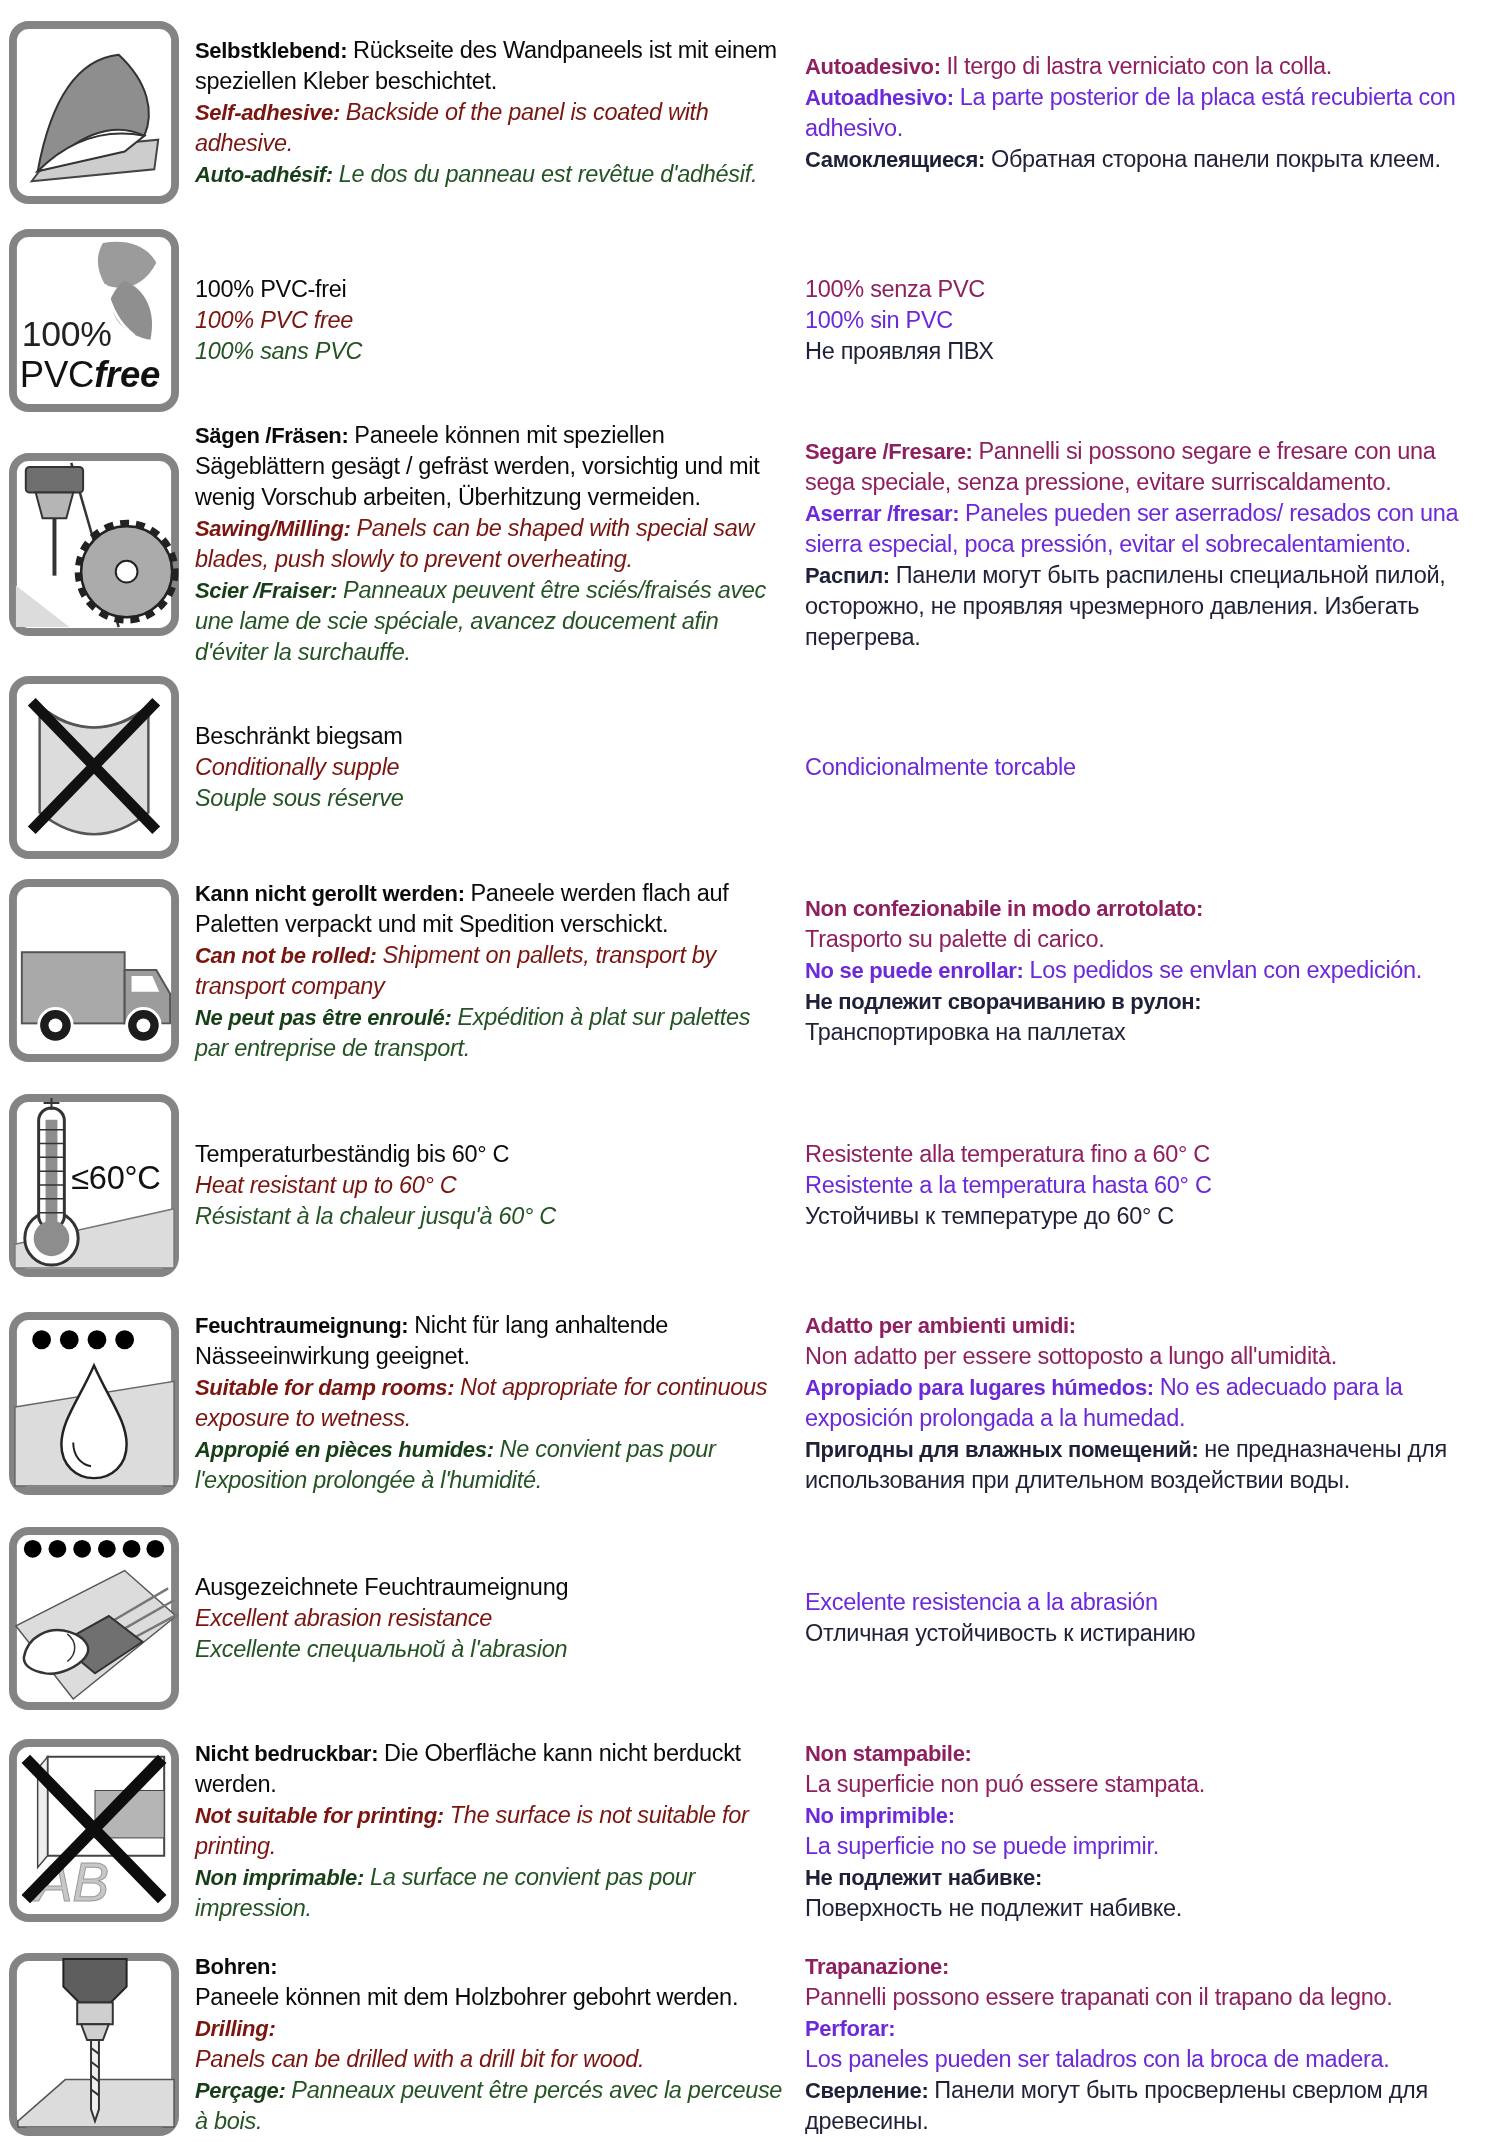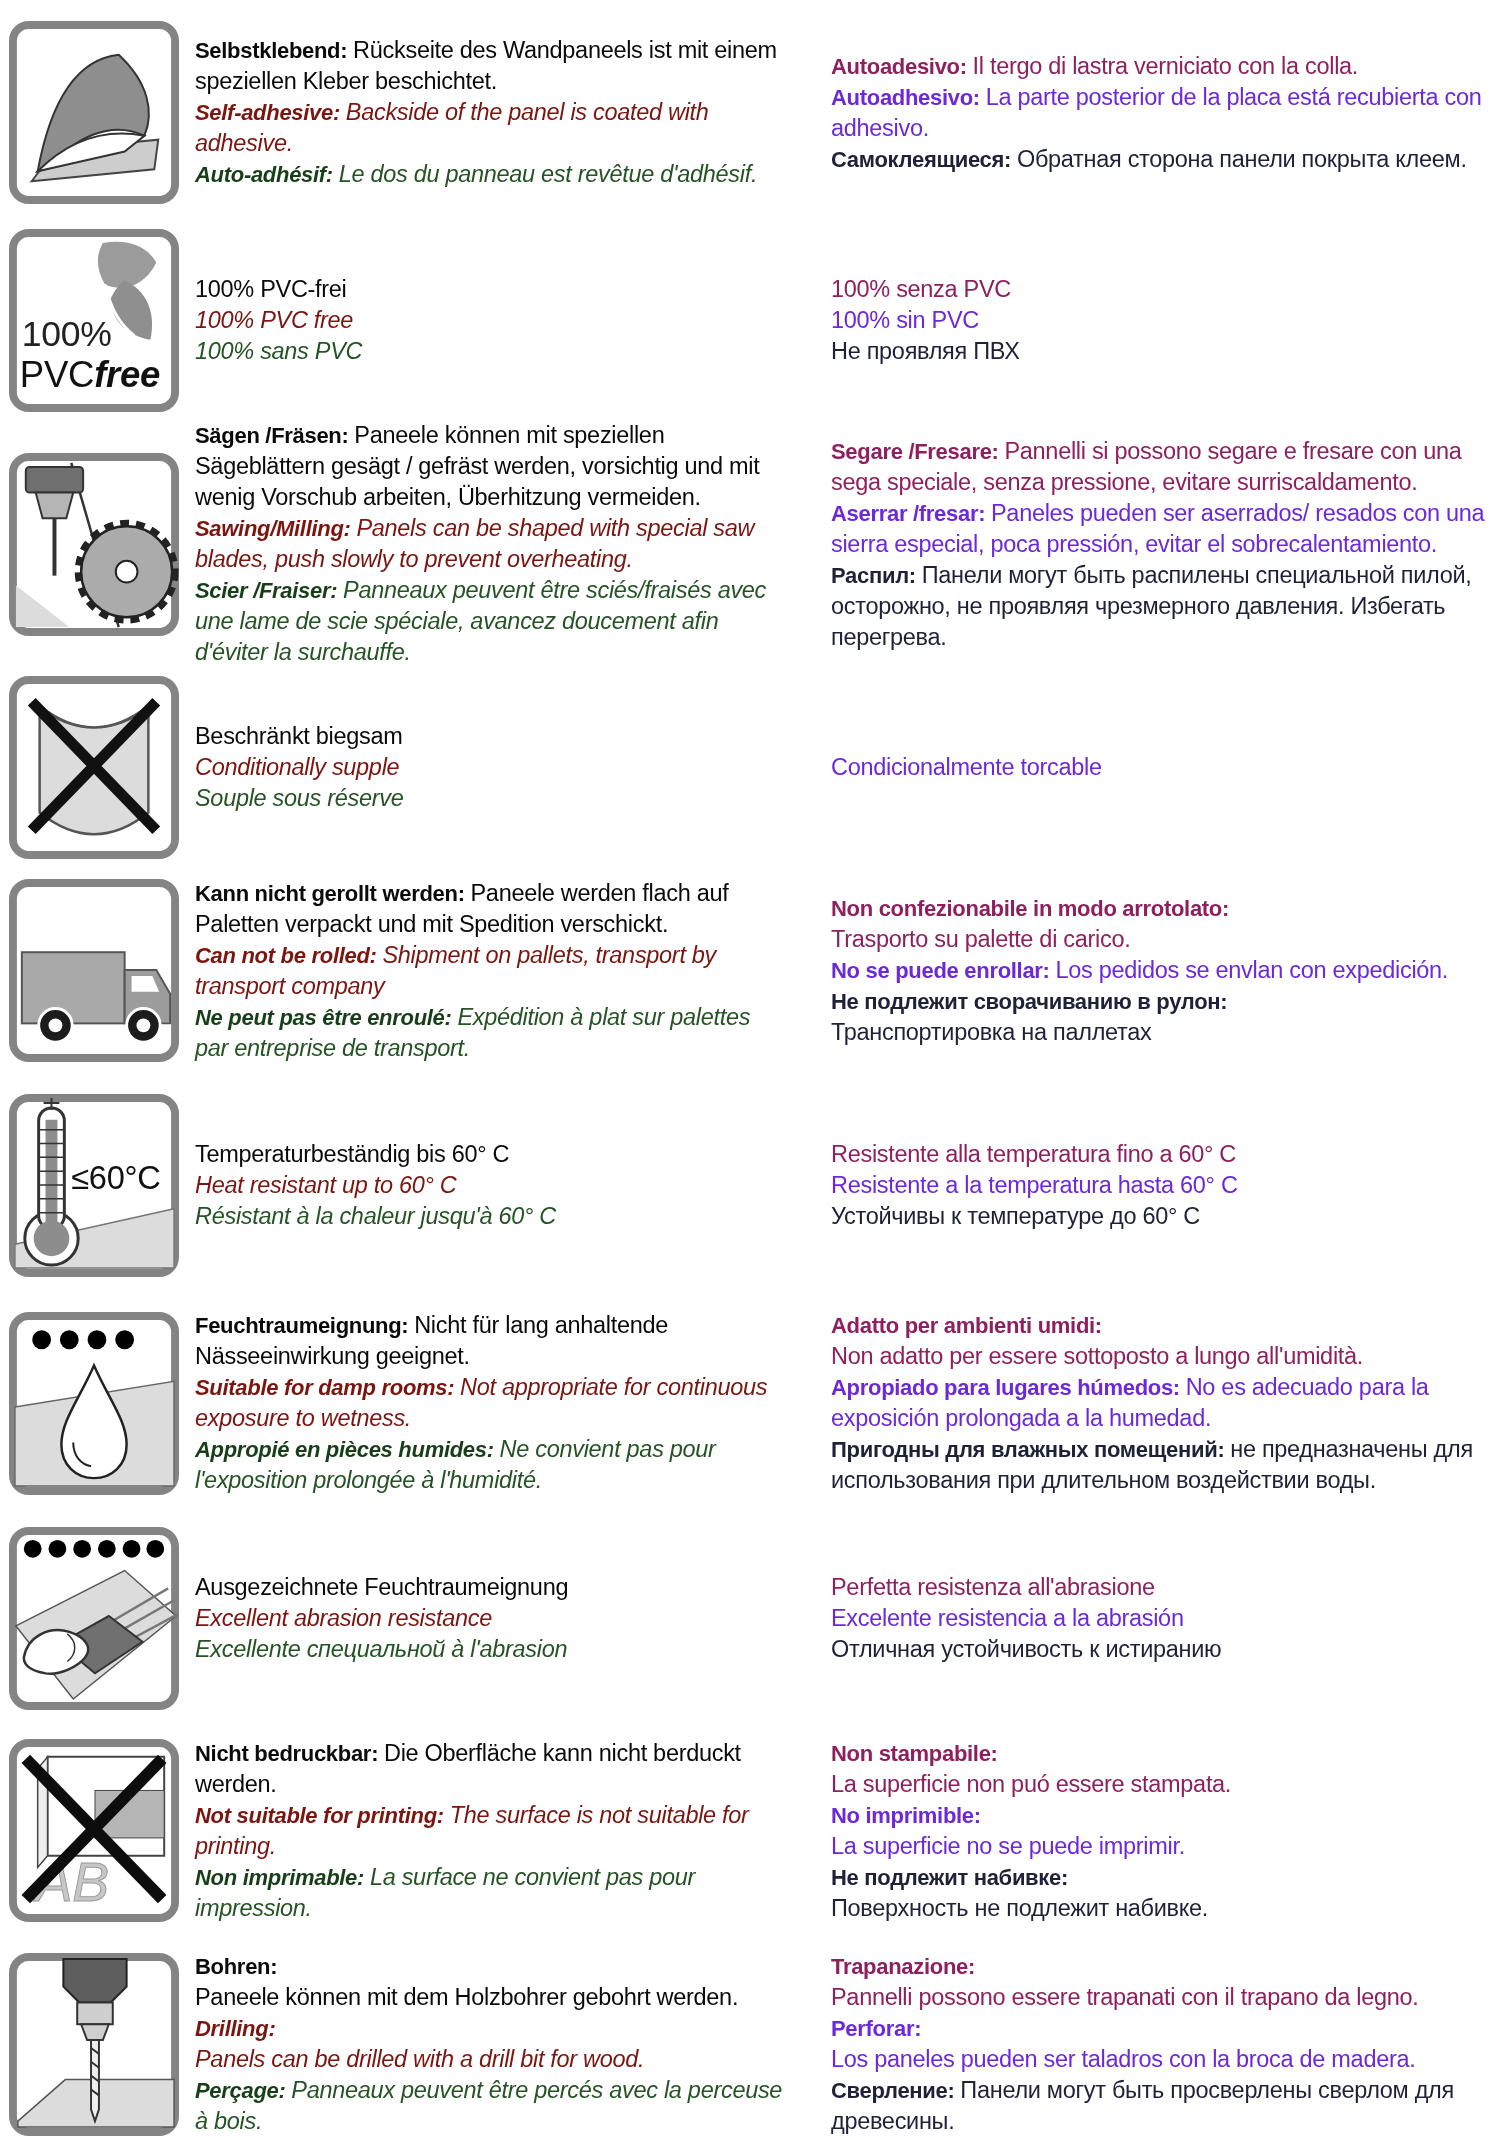--- a/index.html
+++ b/index.html
@@ -13,21 +13,21 @@
   .row:nth-child(5){min-height:215px}
   .row:nth-child(6){min-height:215px}
   .row:nth-child(7){min-height:220px}
   .row:nth-child(8){min-height:210px}
   .row:nth-child(9){min-height:215px}
   .row:nth-child(10){min-height:212px}
   .icon-cell{flex:0 0 195px;display:flex;align-items:center;}
   .icon-cell svg{margin-left:8px;display:block;}
   .text-col{display:block;}
   .text-col.left{flex:0 0 590px;padding-right:14px;}
-  .text-col.right{flex:1 1 auto;margin-left:32px;padding-right:12px;}
+  .text-col.right{flex:1 1 auto;margin-left:6px;padding-right:12px;}
   .line{margin:0;font-size:23.5px;line-height:31px;}
   .lbl{font-weight:bold;font-size:22px;}
   .txt{white-space:pre-line;}
   .de{color:#0a0a0a;}
   .en{color:#7a1510;font-style:italic;}
   .fr{color:#245324;font-style:italic;}
   .fr .lbl{color:#173f17;}
   .it{color:#8e2060;}
   .es{color:#6d28d9;}
   .ru{color:#1e2138;}
@@ -213,21 +213,20 @@
           <path d="M16 132 C20 110 42 100 62 106 C78 111 86 122 78 132 C70 142 52 150 38 148 C26 146 16 142 16 132 Z" fill="#fff" stroke="#333" stroke-width="2.5"></path>
           <path d="M60 108 C70 116 70 128 60 136" stroke="#333" stroke-width="1.5" fill="none"></path>
         </svg>
       </div>
       <div class="text-col left">
         <p class="line de"><span class="txt">Ausgezeichnete Feuchtraumeignung</span></p>
         <p class="line en"><span class="txt">Excellent abrasion resistance</span></p>
         <p class="line fr"><span class="txt">Excellente специальной à l'abrasion</span></p>
       </div>
       <div class="text-col right">
-        <p class="line it"><span class="txt">Perfetta resistenza all'abrasione</span></p>
         <p class="line es"><span class="txt">Excelente resistencia a la abrasión</span></p>
         <p class="line ru"><span class="txt">Отличная устойчивость к истиранию</span></p>
       </div>
     </section>
     <section class="row">
       <div class="icon-cell">
         <svg viewBox="0 0 174 185" width="172" height="183" xmlns="http://www.w3.org/2000/svg">
           <rect x="5" y="4" width="164" height="177" rx="16" fill="#fff" stroke="#848484" stroke-width="8"></rect>
           <path d="M40 18 L158 18 L158 118 L40 118 Z" fill="#fff" stroke="#444" stroke-width="2"></path>
           <path d="M40 18 L30 30 L30 130 L40 118 Z" fill="#eee" stroke="#444" stroke-width="1.5"></path>

